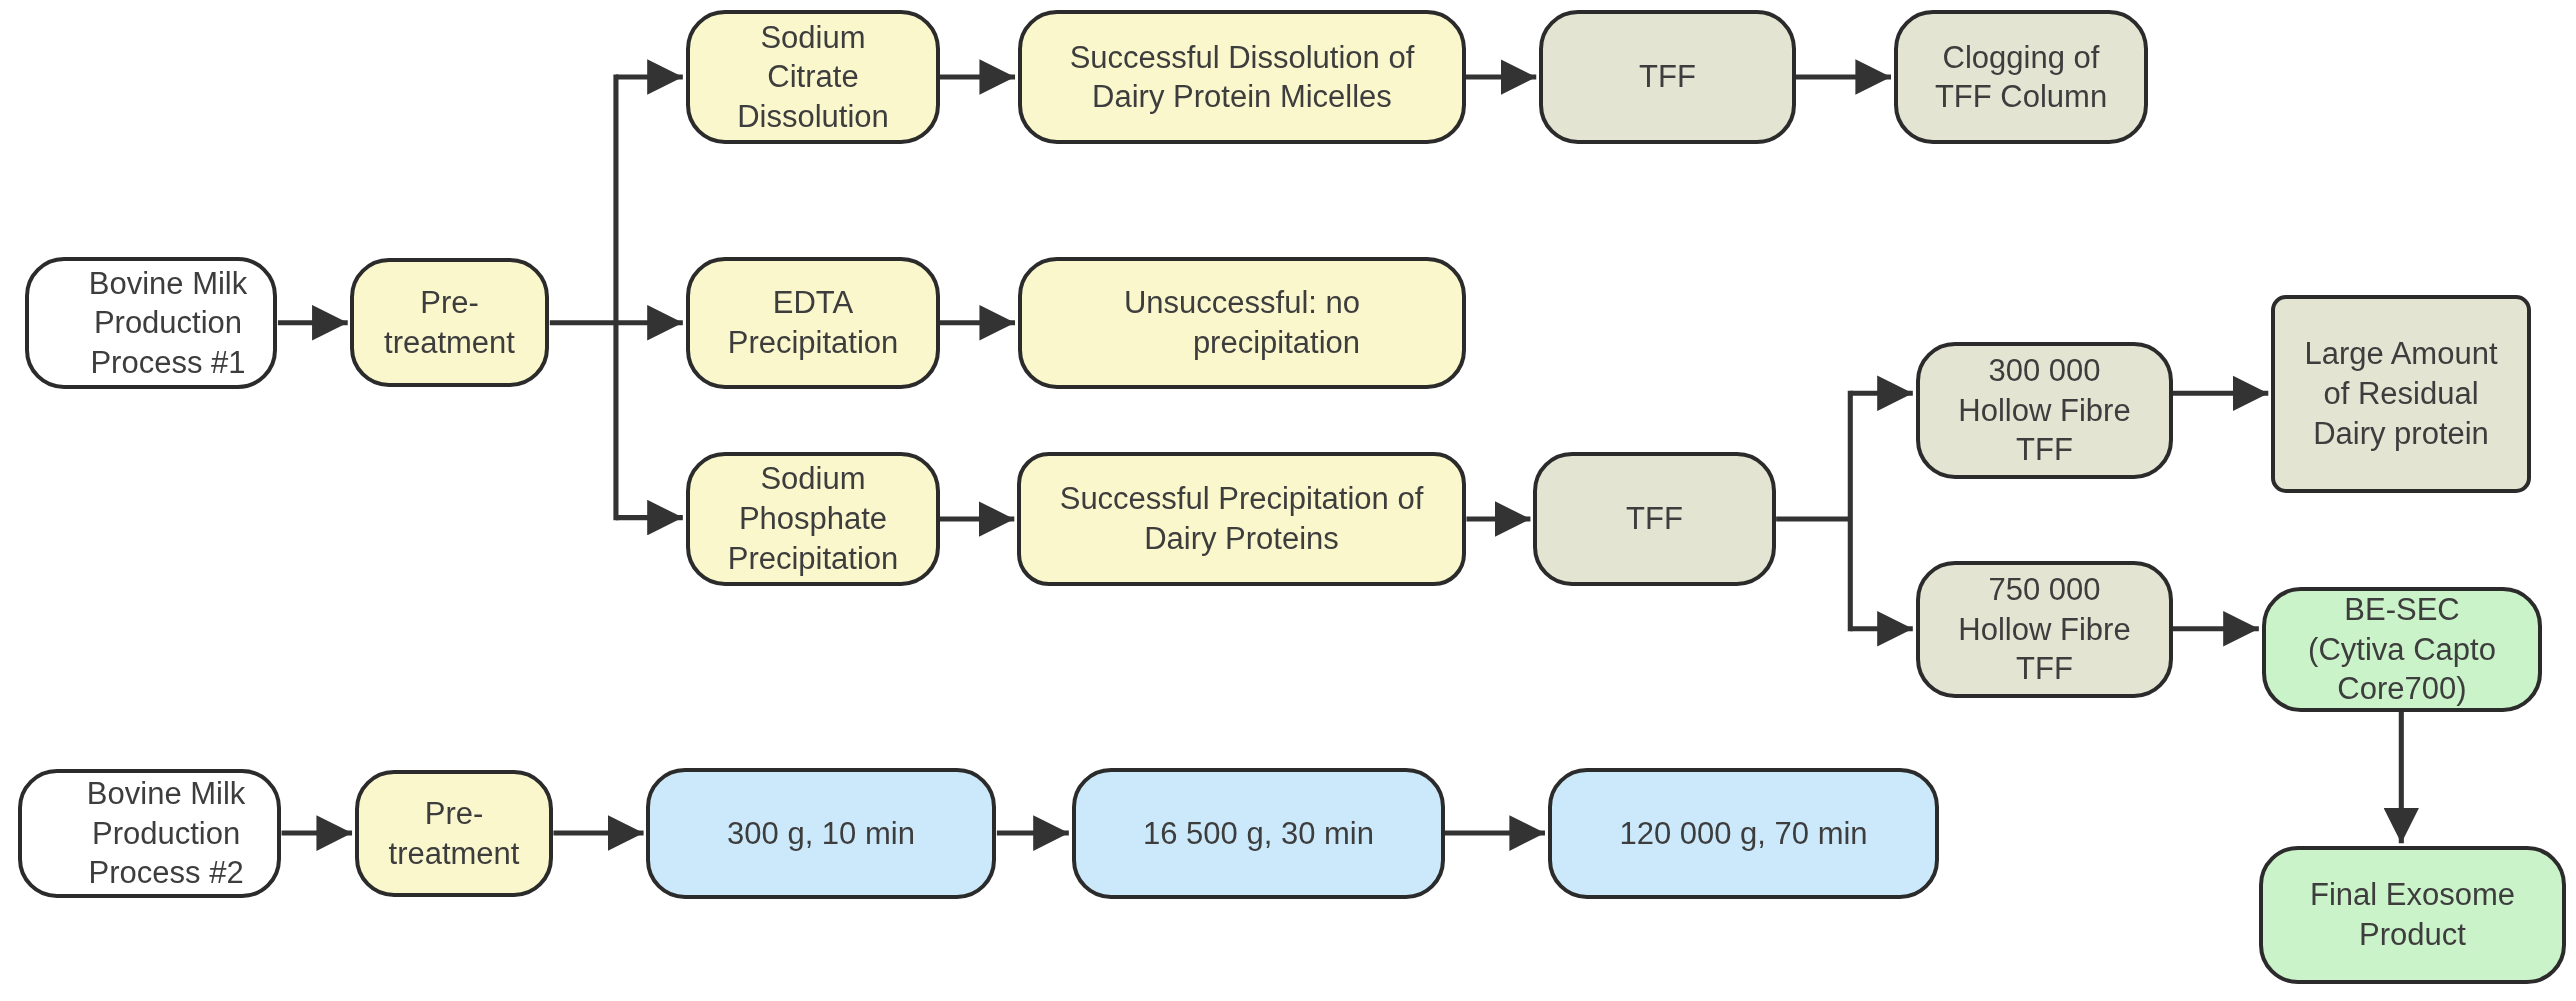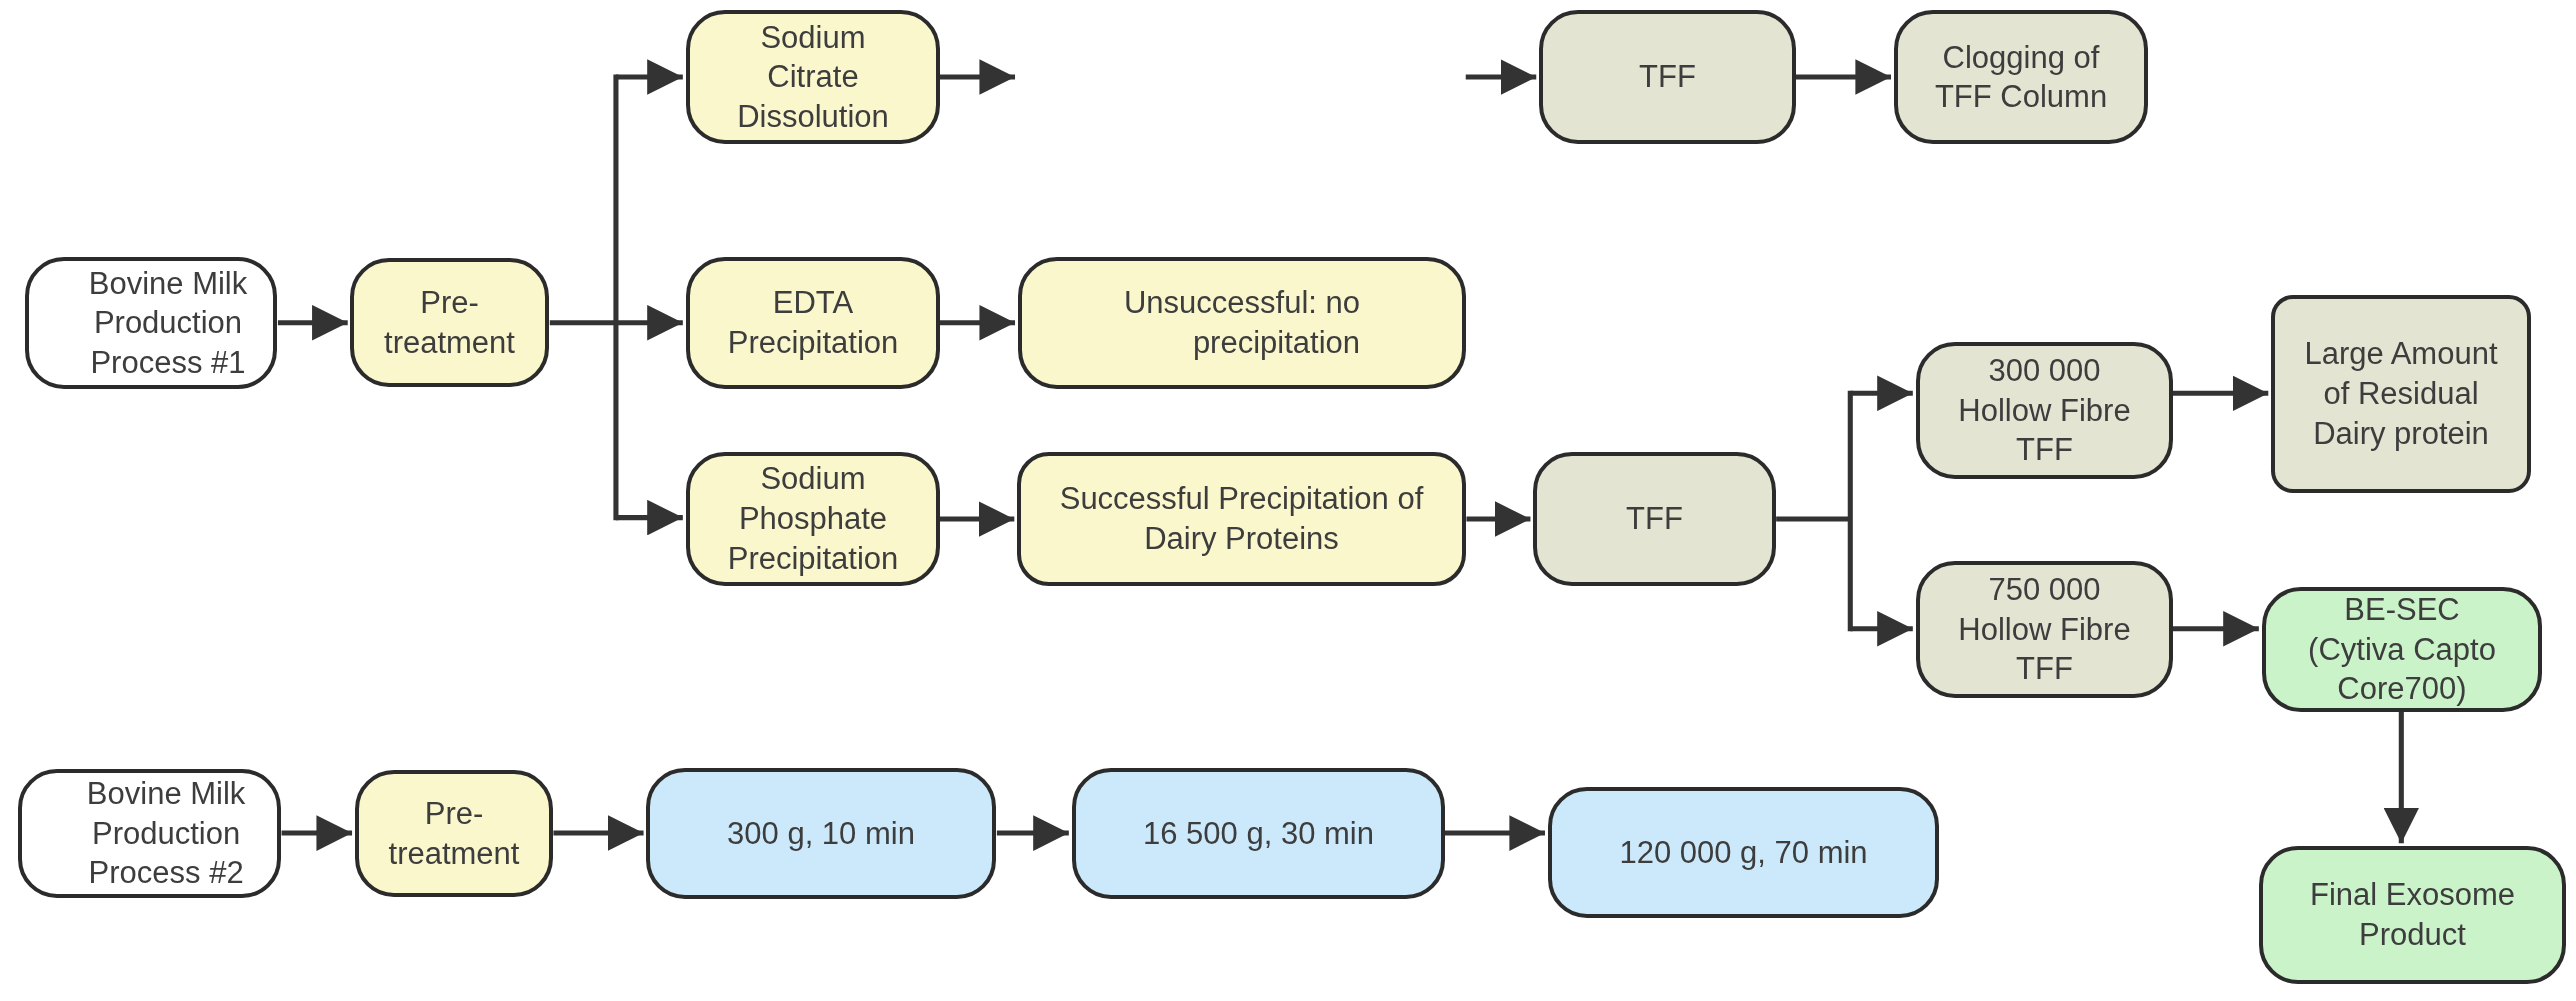--- a/index.html
+++ b/index.html
@@ -68,55 +68,57 @@
 
   <div class="node c-source" style="left:25.4px;   top:257px;  width:252px; height:132px;">Bovine Milk
 Production
 Process #1</div>
   <div class="node c-treatment" style="left:350px;  top:258px;  width:199px; height:129px;">Pre-
 treatment</div>
 
   <div class="node c-treatment" style="left:686px;  top:10.2px;   width:254px; height:134px;">Sodium
 Citrate
 Dissolution</div>
+  <div class="node c-treatment" style="left:1018px; top:10.2px;   width:448px; height:134px;">Successful Dissolution of
+Dairy Protein Micelles</div>
   <div class="node c-tff" style="left:1539px; top:10.2px;   width:257px; height:134px;">TFF</div>
   <div class="node c-tff" style="left:1894px; top:10.2px;   width:254px; height:134px;">Clogging of
 TFF Column</div>
 
   <div class="node c-treatment" style="left:686px;  top:257px;  width:254px; height:132px;">EDTA
 Precipitation</div>
   <div class="node c-treatment" style="left:1018px; top:257px;  width:448px; height:132px;text-align:right;">Unsuccessful: no
 precipitation</div>
 
   <div class="node c-treatment" style="left:686px;  top:452px;  width:254px; height:134px;">Sodium
 Phosphate
 Precipitation</div>
   <div class="node c-treatment" style="left:1017px; top:452px;  width:449px; height:134px;border-radius:32px;">Successful Precipitation of
 Dairy Proteins</div>
   <div class="node c-tff" style="left:1533px; top:452px;  width:243px; height:134px;">TFF</div>
 
   <div class="node c-tff" style="left:1916px; top:325px;  width:257px; height:137px;margin-top:17px;">300 000
 Hollow Fibre
 TFF</div>
-  <div class="node c-tff" style="left:2271px; top:295px;  width:260px; height:198px; border-radius:22px;">Large Amount
+  <div class="node c-tff" style="left:2271px; top:295px;  width:260px; height:198px; border-radius:15px;">Large Amount
 of Residual
 Dairy protein</div>
 
   <div class="node c-tff" style="left:1916px; top:561px;  width:257px; height:137px;">750 000
 Hollow Fibre
 TFF</div>
   <div class="node c-sec" style="left:2262px; top:587px;  width:280px; height:125px;">BE-SEC
 (Cytiva Capto
 Core700)</div>
   <div class="node c-sec" style="left:2259px; top:846px; width:307px; height:138px;">Final Exosome
 Product</div>
 
   <div class="node c-source" style="left:18px;   top:769px; width:263px; height:129px;">Bovine Milk
 Production
 Process #2</div>
   <div class="node c-treatment" style="left:355px;  top:770px; width:198px; height:127px;">Pre-
 treatment</div>
   <div class="node c-centrifuge" style="left:646px;  top:768px; width:350px; height:131px;">300 g, 10 min</div>
   <div class="node c-centrifuge" style="left:1072px; top:768px; width:373px; height:131px;">16 500 g, 30 min</div>
-  <div class="node c-centrifuge" style="left:1548px; top:768px; width:391px; height:131px;margin-top:19px;">120 000 g, 70 min</div>
+  <div class="node c-centrifuge" style="left:1548px; top:768px; width:391px; height:131px;">120 000 g, 70 min</div>
 
 </div>
 
 
 </body></html>

